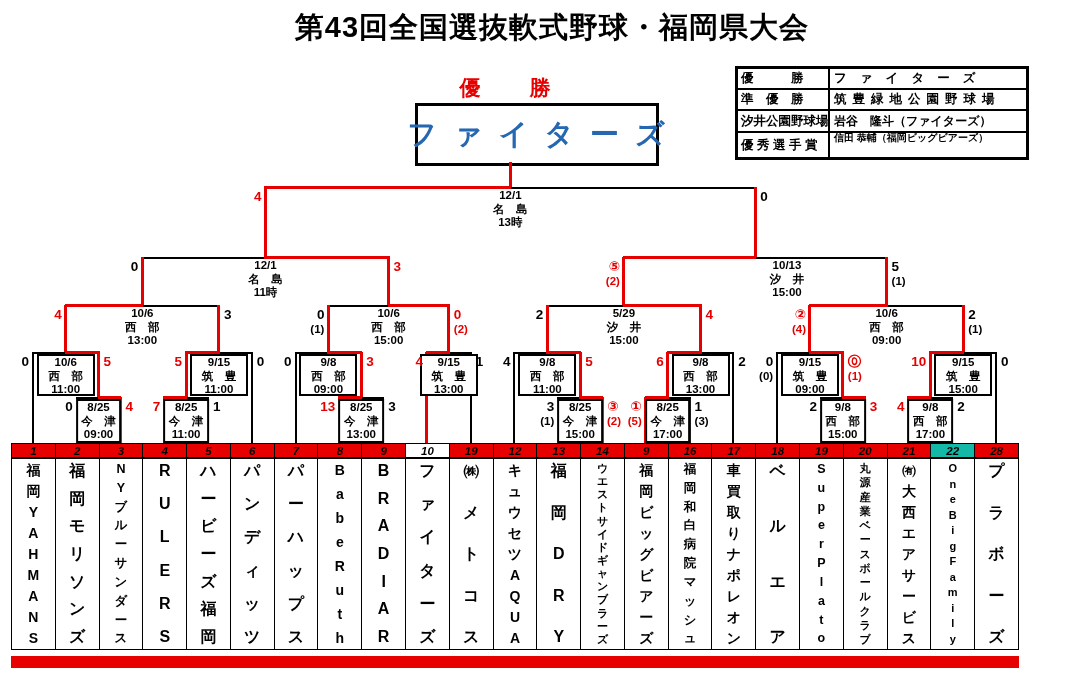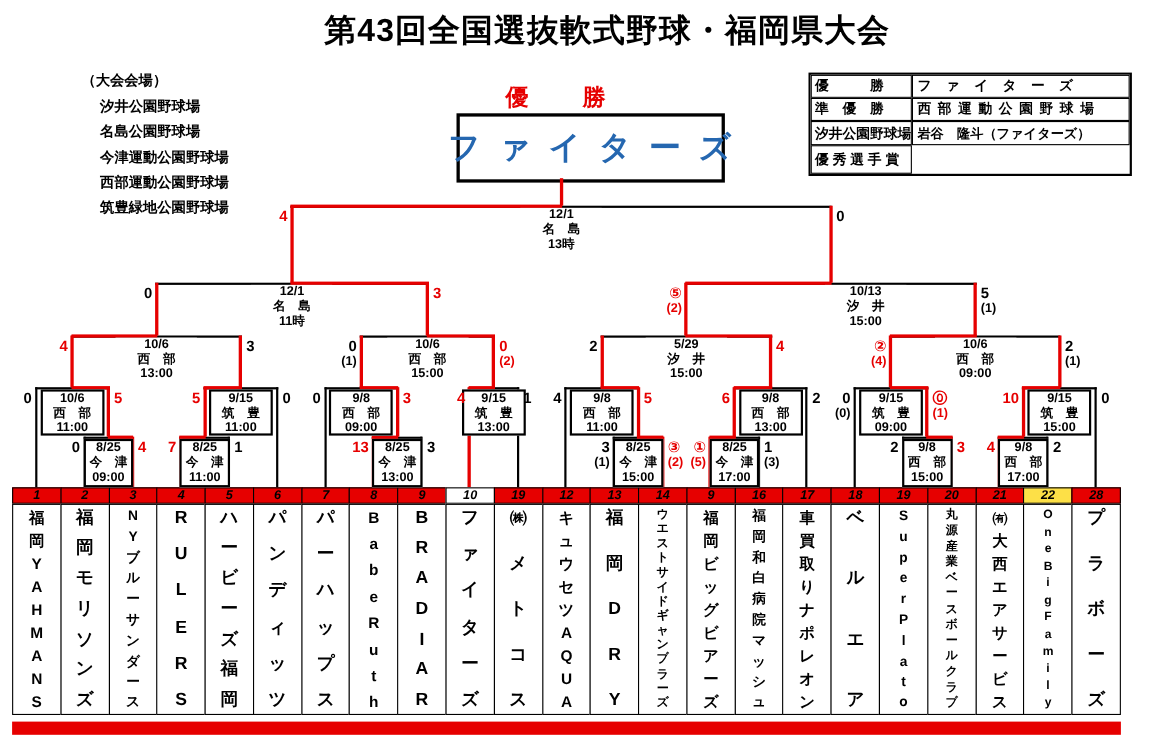--- a/index.html
+++ b/index.html
@@ -44,42 +44,35 @@
          padding:4px 0;font-weight:bold;}
   .namecell div{line-height:1;}
 </style>
 </head>
 <body>
 
 <div class="sheet">
 
   <div class="abs" id="title">第43回全国選抜軟式野球・福岡県大会</div>
 
-  <div class="abs" id="venues">
-    <div class="vh">（大会会場）</div>
-    <div class="vi">汐井公園野球場</div>
-    <div class="vi">名島公園野球場</div>
-    <div class="vi">今津運動公園野球場</div>
-    <div class="vi">西部運動公園野球場</div>
-    <div class="vi">筑豊緑地公園野球場</div>
-  </div>
 
   <div class="abs" id="champ-label" style="color: rgb(230, 0, 0);">優　勝</div>
   <div class="abs" id="champ-box">
     <span style="color: rgb(37, 103, 176);">ファイターズ</span>
   </div>
 
   <div class="abs" id="results">
     <div class="cell lab r0">優　　　勝</div>
     <div class="cell val v0 r0">ファイターズ</div>
     <div class="cell lab r1">準　優　勝</div>
-    <div class="cell val v1 r1">西部運動公園野球場</div>
+    <div class="cell val v1 r1">筑豊緑地公園野球場</div>
     <div class="cell lab r2">汐井公園野球場</div>
     <div class="cell val v2 r2">岩谷　隆斗（ファイターズ）</div>
     <div class="cell lab r3">優 秀 選 手 賞</div>
+    <div class="cell val v3 r3">信田 恭輔（福岡ビッグビアーズ）</div>
   </div>
 
   <div class="abs" id="bracket">
       <div class="line" style="left: 75.67px; top: 397px; width: 45.78px; height: 2px; background: rgb(0, 0, 0);"></div>
       <div class="line" style="left: 97.56px; top: 396px; width: 23.89px; height: 3px; background: rgb(230, 0, 0);"></div>
       <div class="line" style="left: 75.67px; top: 397px; width: 2px; height: 46px; background: rgb(0, 0, 0);"></div>
       <div class="line" style="left: 118.95px; top: 397px; width: 3px; height: 46px; background: rgb(230, 0, 0);"></div>
       <div class="mlabel boxed" style="left: 98.56px; top: 399px; width: 45.78px; height: 44px;">
         <div>8/25</div>
         <div>今　津</div>
@@ -546,21 +539,21 @@
         <div>㈲</div>
         <div>大</div>
         <div>西</div>
         <div>エ</div>
         <div>ア</div>
         <div>サ</div>
         <div>ー</div>
         <div>ビ</div>
         <div>ス</div>
       </div>
-      <div class="numcell" style="left: 930.38px; top: 443px; width: 44.78px; height: 15px; background: #fde047; font-style: italic;">22</div>
+      <div class="numcell" style="left: 930.38px; top: 443px; width: 44.78px; height: 15px; background: #14b8a6; font-style: italic;">22</div>
       <div class="namecell" style="left: 930.38px; top: 458px; width: 44.78px; height: 192px; font-size: 11px;">
         <div>O</div>
         <div>n</div>
         <div>e</div>
         <div>B</div>
         <div>i</div>
         <div>g</div>
         <div>F</div>
         <div>a</div>
         <div>m</div>

